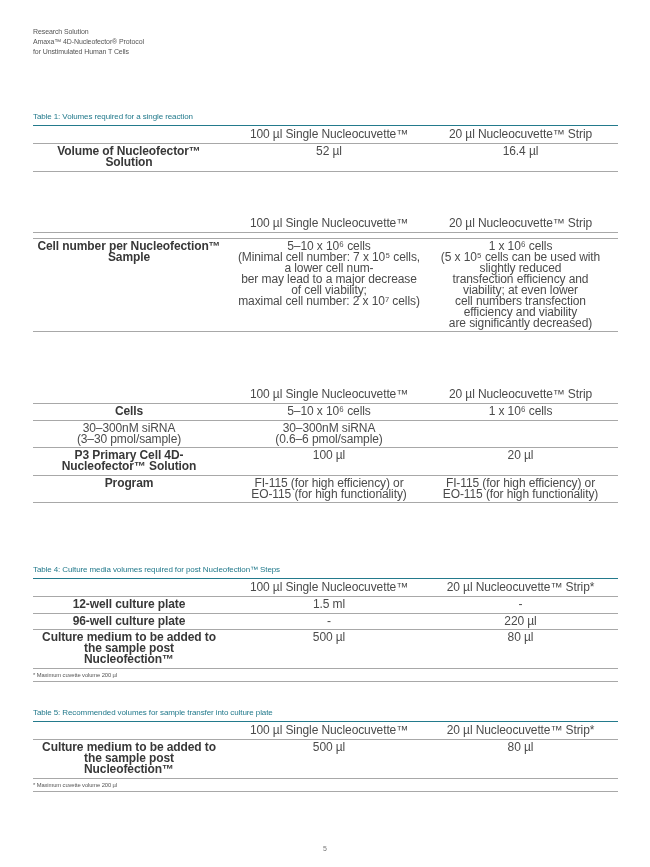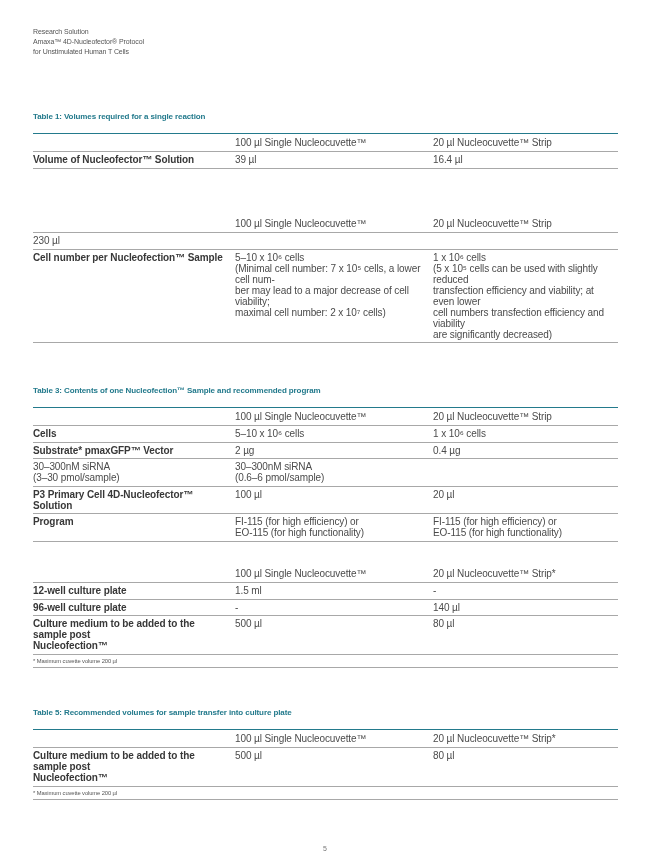--- a/index.html
+++ b/index.html
@@ -11,32 +11,32 @@
   html,body{margin:0;padding:0;background:#ffffff;}
   .page{
     position:relative;width:650px;height:867px;background:#ffffff;overflow:hidden;
     font-family:"Liberation Sans","DejaVu Sans",sans-serif;color:var(--text);
     letter-spacing:-0.1px;
   }
   .doc-header{position:absolute;left:33px;top:27px;font-size:7px;line-height:10px;color:#555;}
   .table-block{position:absolute;left:33px;width:585px;}
   .t1{top:112px}.t2{top:215px}.t3{top:386px}.t4{top:565px}.t5{top:708px}
   .table-title{
-    color:var(--accent);font-weight:700;font-size:8px;line-height:9px;
-    padding-bottom:12px;border-bottom:1.5px solid var(--accent);
+    color:var(--accent);font-weight:400;font-size:8px;line-height:9px;
+    padding-bottom:4px;border-bottom:1.5px solid var(--accent);
   }
   .thead,.row{
     display:grid;grid-template-columns:202px 198px 185px;
     border-bottom:1px solid var(--line);
   }
   .thead{padding:2.5px 0 3.5px;}
   .row{padding:2px 0 2.5px;}
   .cell{
-    font-size:10px;line-height:11px;white-space:pre-line;
-    padding-right:10px;box-sizing:border-box;color:var(--text);
+    font-size:12px;line-height:11px;white-space:pre-line;
+    padding-right:10px;box-sizing:border-box;color:var(--text);text-align:center;
   }
   .cell.label{font-weight:700;color:var(--label);}
   .cell.indent{padding-left:58px;}
   .footnote{
     font-size:5.8px;line-height:8px;color:#555;
     padding:2px 0 2.5px;border-bottom:1px solid var(--line);
   }
   .page-number{position:absolute;top:845px;left:0;width:100%;text-align:center;font-size:7px;color:#777;}
 </style>
 </head>
@@ -53,68 +53,61 @@
   <div class="table-block t1">
     <div class="table-title">Table 1: Volumes required for a single reaction</div>
     <div class="thead">
       <div class="cell"></div>
       <div class="cell">100 µl Single Nucleocuvette™</div>
       <div class="cell">20 µl Nucleocuvette™ Strip</div>
     </div>
     <div>
         <div class="row">
           <div class="cell label">Volume of Nucleofector™ Solution</div>
-          <div class="cell">39 µl</div>
+          <div class="cell">52 µl</div>
           <div class="cell">16.4 µl</div>
         </div>
       </div>
   </div>
 
   <div class="table-block t2">
     <div class="thead">
       <div class="cell"></div>
       <div class="cell">100 µl Single Nucleocuvette™</div>
       <div class="cell">20 µl Nucleocuvette™ Strip</div>
     </div>
     <div>
         <div class="row">
-          <div class="cell">230 µl</div>
         </div>
         <div class="row">
           <div class="cell label">Cell number per Nucleofection™ Sample</div>
           <div class="cell">5–10 x 10⁶ cells
 (Minimal cell number: 7 x 10⁵ cells, a lower cell num-
 ber may lead to a major decrease of cell viability;
 maximal cell number: 2 x 10⁷ cells)</div>
           <div class="cell">1 x 10⁶ cells
 (5 x 10⁵ cells can be used with slightly reduced
 transfection efficiency and viability; at even lower
 cell numbers transfection efficiency and viability
 are significantly decreased)</div>
         </div>
       </div>
   </div>
 
   <div class="table-block t3">
-    <div class="table-title">Table 3: Contents of one Nucleofection™ Sample and recommended program</div>
     <div class="thead">
       <div class="cell"></div>
       <div class="cell">100 µl Single Nucleocuvette™</div>
       <div class="cell">20 µl Nucleocuvette™ Strip</div>
     </div>
     <div>
         <div class="row">
           <div class="cell label">Cells</div>
           <div class="cell">5–10 x 10⁶ cells</div>
           <div class="cell">1 x 10⁶ cells</div>
-        </div>
-        <div class="row">
-          <div class="cell label">Substrate* pmaxGFP™ Vector</div>
-          <div class="cell">2 µg</div>
-          <div class="cell">0.4 µg</div>
         </div>
         <div class="row">
           <div class="cell">30–300nM siRNA
 (3–30 pmol/sample)</div>
           <div class="cell">30–300nM siRNA
 (0.6–6 pmol/sample)</div>
         </div>
         <div class="row">
           <div class="cell label">P3 Primary Cell 4D-Nucleofector™ Solution</div>
           <div class="cell">100 µl</div>
@@ -124,35 +117,36 @@
           <div class="cell label">Program</div>
           <div class="cell">FI-115 (for high efficiency) or
 EO-115 (for high functionality)</div>
           <div class="cell">FI-115 (for high efficiency) or
 EO-115 (for high functionality)</div>
         </div>
       </div>
   </div>
 
   <div class="table-block t4">
+    <div class="table-title">Table 4: Culture media volumes required for post Nucleofection™ Steps</div>
     <div class="thead">
       <div class="cell"></div>
       <div class="cell">100 µl Single Nucleocuvette™</div>
       <div class="cell">20 µl Nucleocuvette™ Strip*</div>
     </div>
     <div>
         <div class="row">
           <div class="cell label">12-well culture plate</div>
           <div class="cell">1.5 ml</div>
           <div class="cell">-</div>
         </div>
         <div class="row">
           <div class="cell label">96-well culture plate</div>
           <div class="cell">-</div>
-          <div class="cell">140 µl</div>
+          <div class="cell">220 µl</div>
         </div>
         <div class="row">
           <div class="cell label">Culture medium to be added to the sample post
 Nucleofection™</div>
           <div class="cell">500 µl</div>
           <div class="cell">80 µl</div>
         </div>
       </div>
     <div class="footnote">* Maximum cuvette volume 200 µl</div>
   </div>

